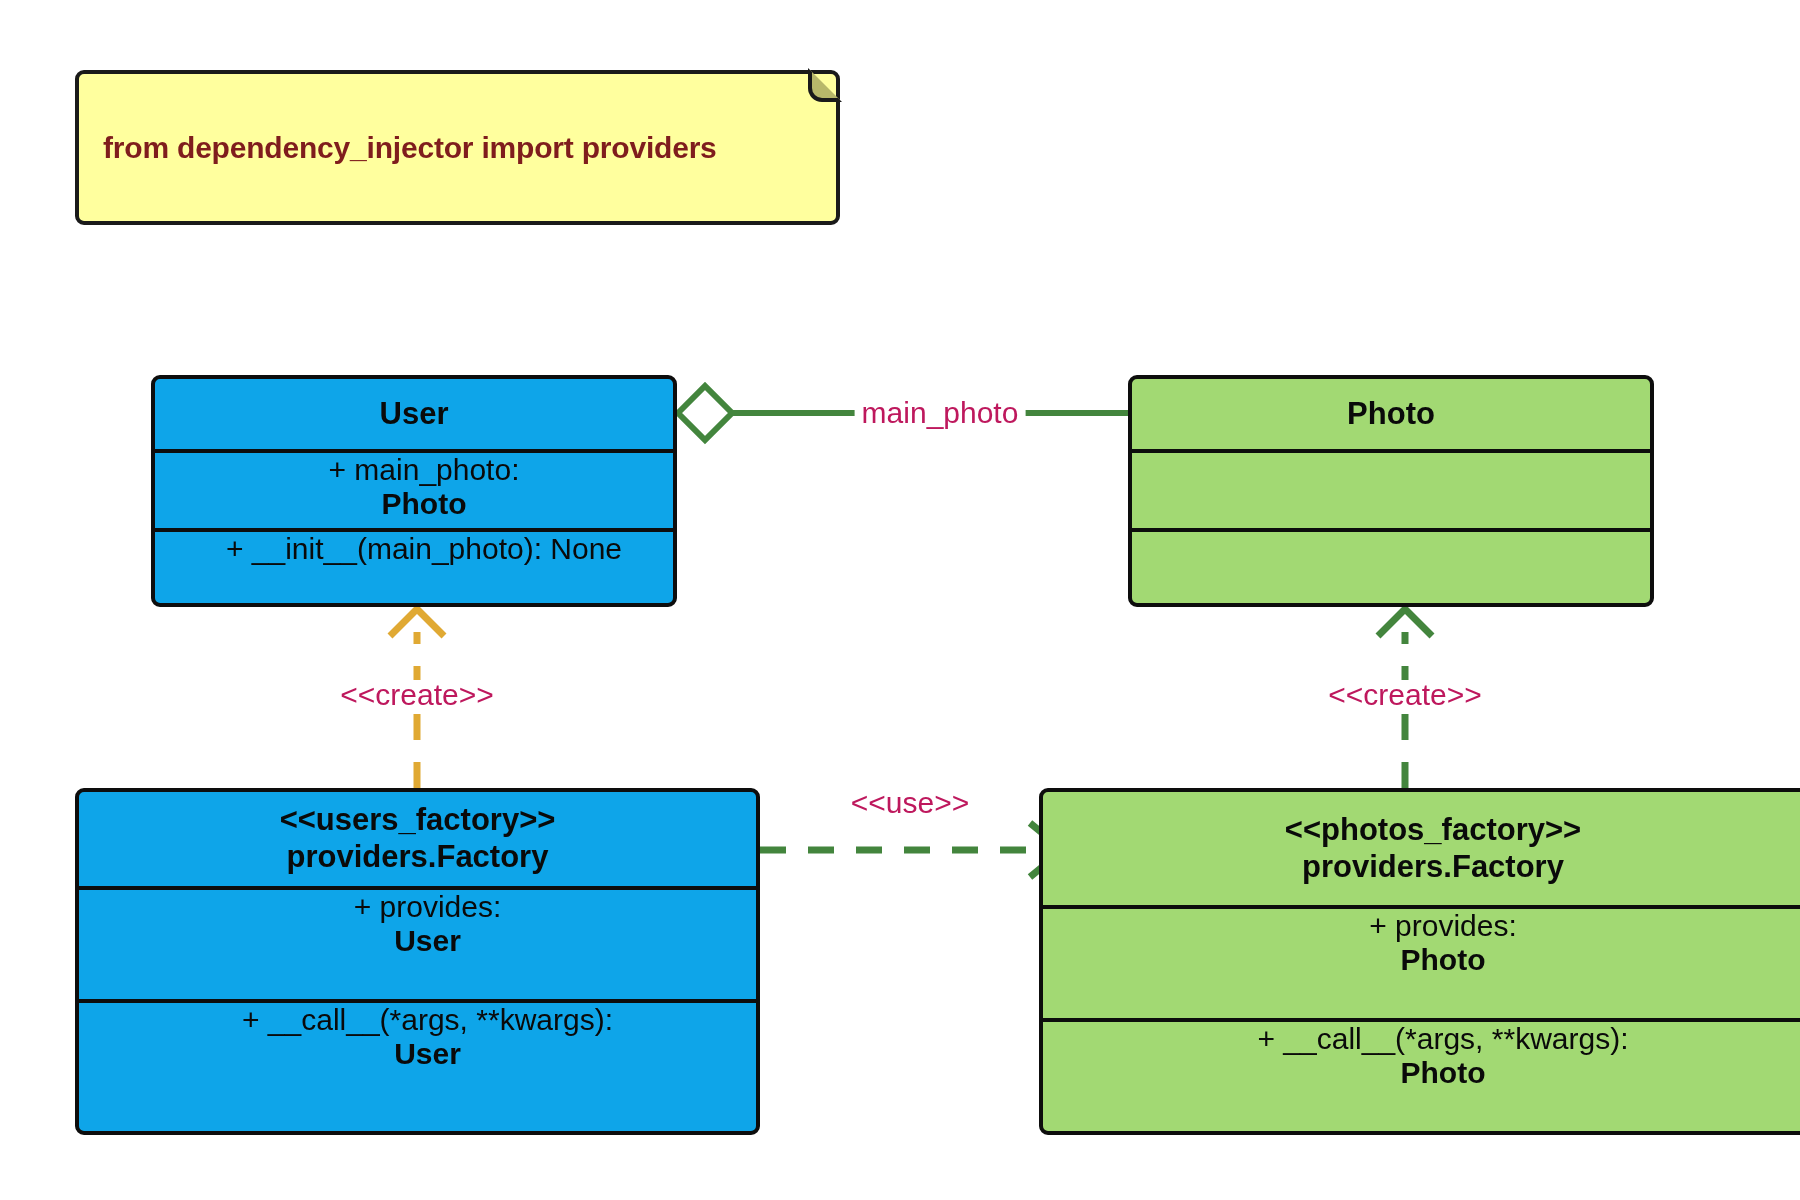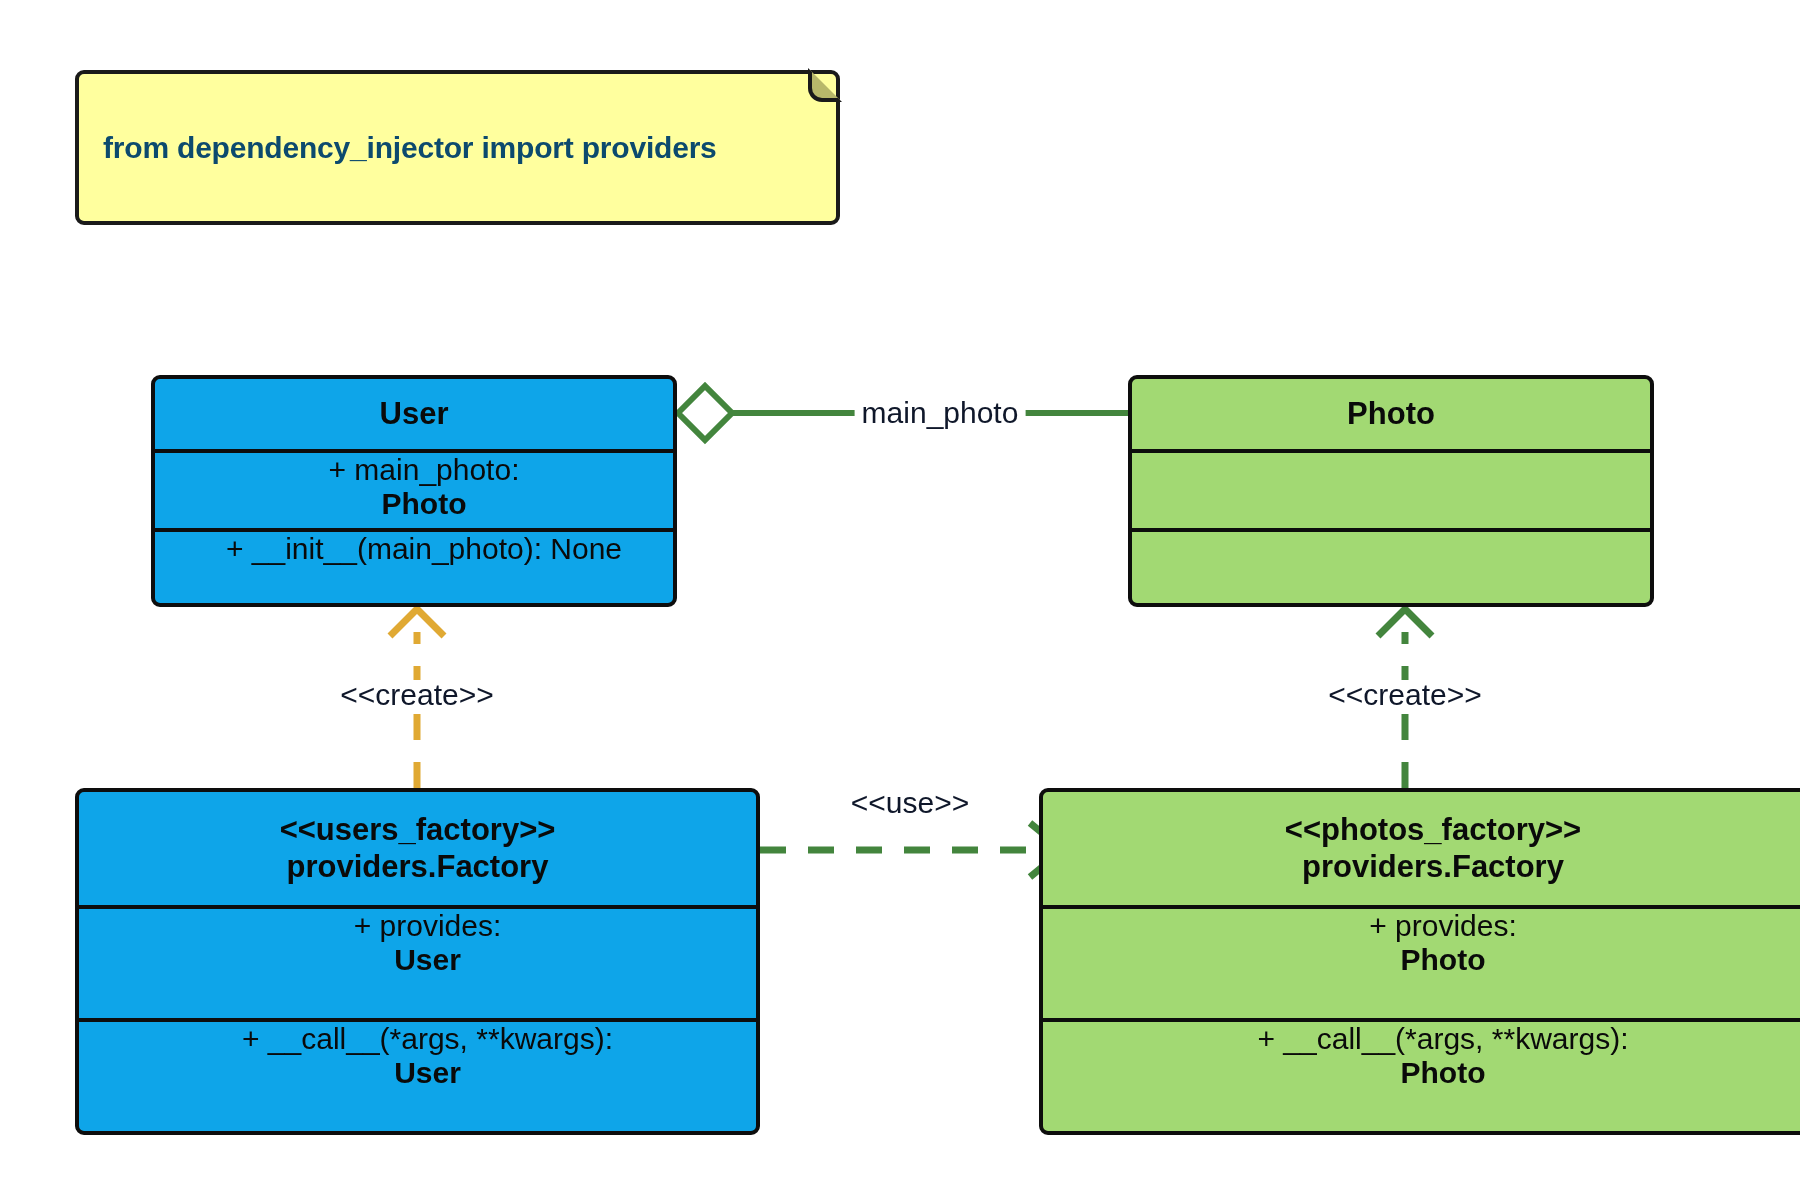--- a/index.html
+++ b/index.html
@@ -50,21 +50,21 @@
   }
   .note-text {
     position: absolute;
     left: 28px;
     top: 0;
     height: 100%;
     display: flex;
     align-items: center;
     font-size: 30px;
     font-weight: bold;
-    color: #0c4a6e;
+    color: #7f1d1d;
     white-space: nowrap;
     letter-spacing: -0.2px;
   }
 
   
   .uml-class {
     position: absolute;
     border: 4px solid #0d0d0d;
     border-radius: 9px;
     box-sizing: border-box;
@@ -104,21 +104,21 @@
   #edges {
     position: absolute;
     left: 0; top: 0;
     width: 1800px;
     height: 1200px;
     pointer-events: none;
   }
   .edge-label {
     position: absolute;
     font-size: 30px;
-    color: #0f172a;
+    color: #be185d;
     white-space: nowrap;
     background: #ffffff;
     padding: 0 7px;
     transform: translate(-50%, -50%);
     line-height: 1;
   }
 </style>
 </head>
 <body>
 
@@ -177,21 +177,21 @@
 
   <div class="uml-class green" style="left:1128px; top:375px; width:526px; height:232px;">
     <div class="uml-row uml-title" style="height:70px; font-size:31px;">
       <span class="t-line">Photo</span>
     </div>
     <div class="uml-row uml-member" style="height:79px;"></div>
     <div class="uml-row uml-member" style="height:79px;"></div>
   </div>
 
   <div class="uml-class amber" style="left:75px; top:788px; width:685px; height:347px;">
-    <div class="uml-row uml-title" style="height:113px; font-size:31px;">
+    <div class="uml-row uml-title" style="height:94px; font-size:31px;">
       <span class="t-line">&lt;&lt;users_factory&gt;&gt;</span>
       <span class="t-line">providers.Factory</span>
     </div>
     <div class="uml-row uml-member" style="height:113px;">
       <span>+ provides: </span>
         <b>User</b>
     </div>
     <div class="uml-row uml-member" style="height:113px;">
       <span>+ __call__(*args, **kwargs): </span>
         <b>User</b>

